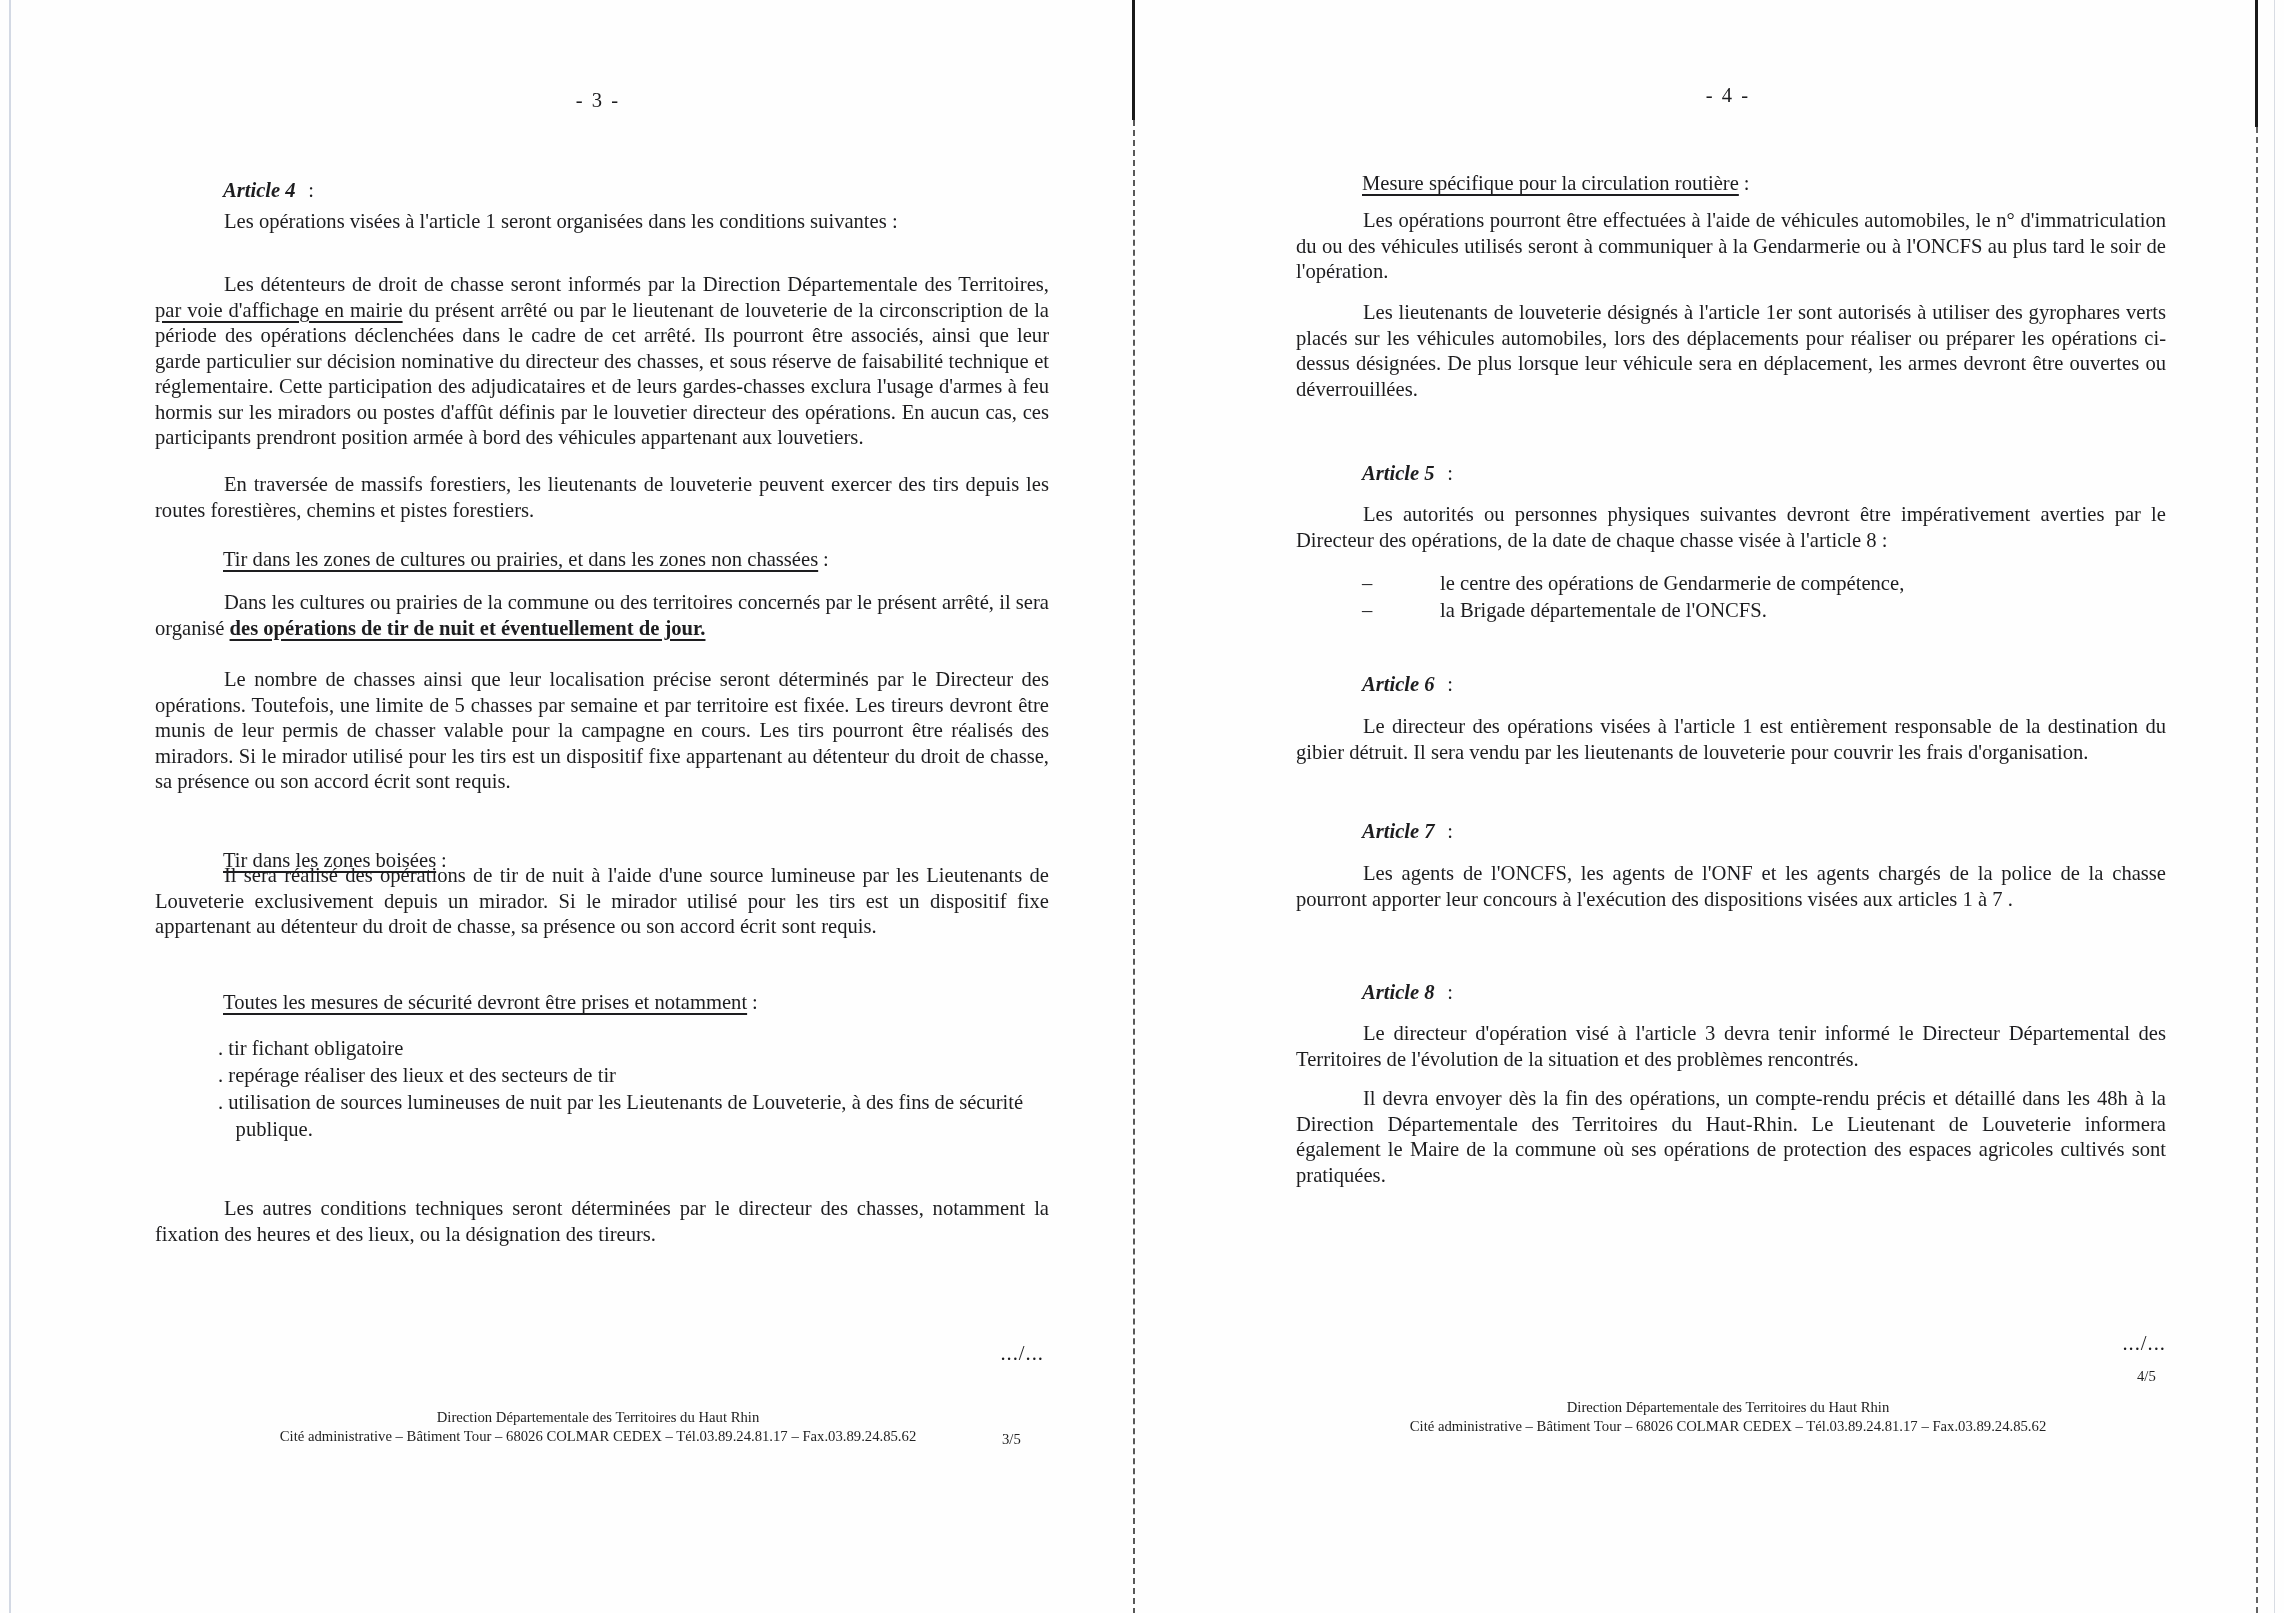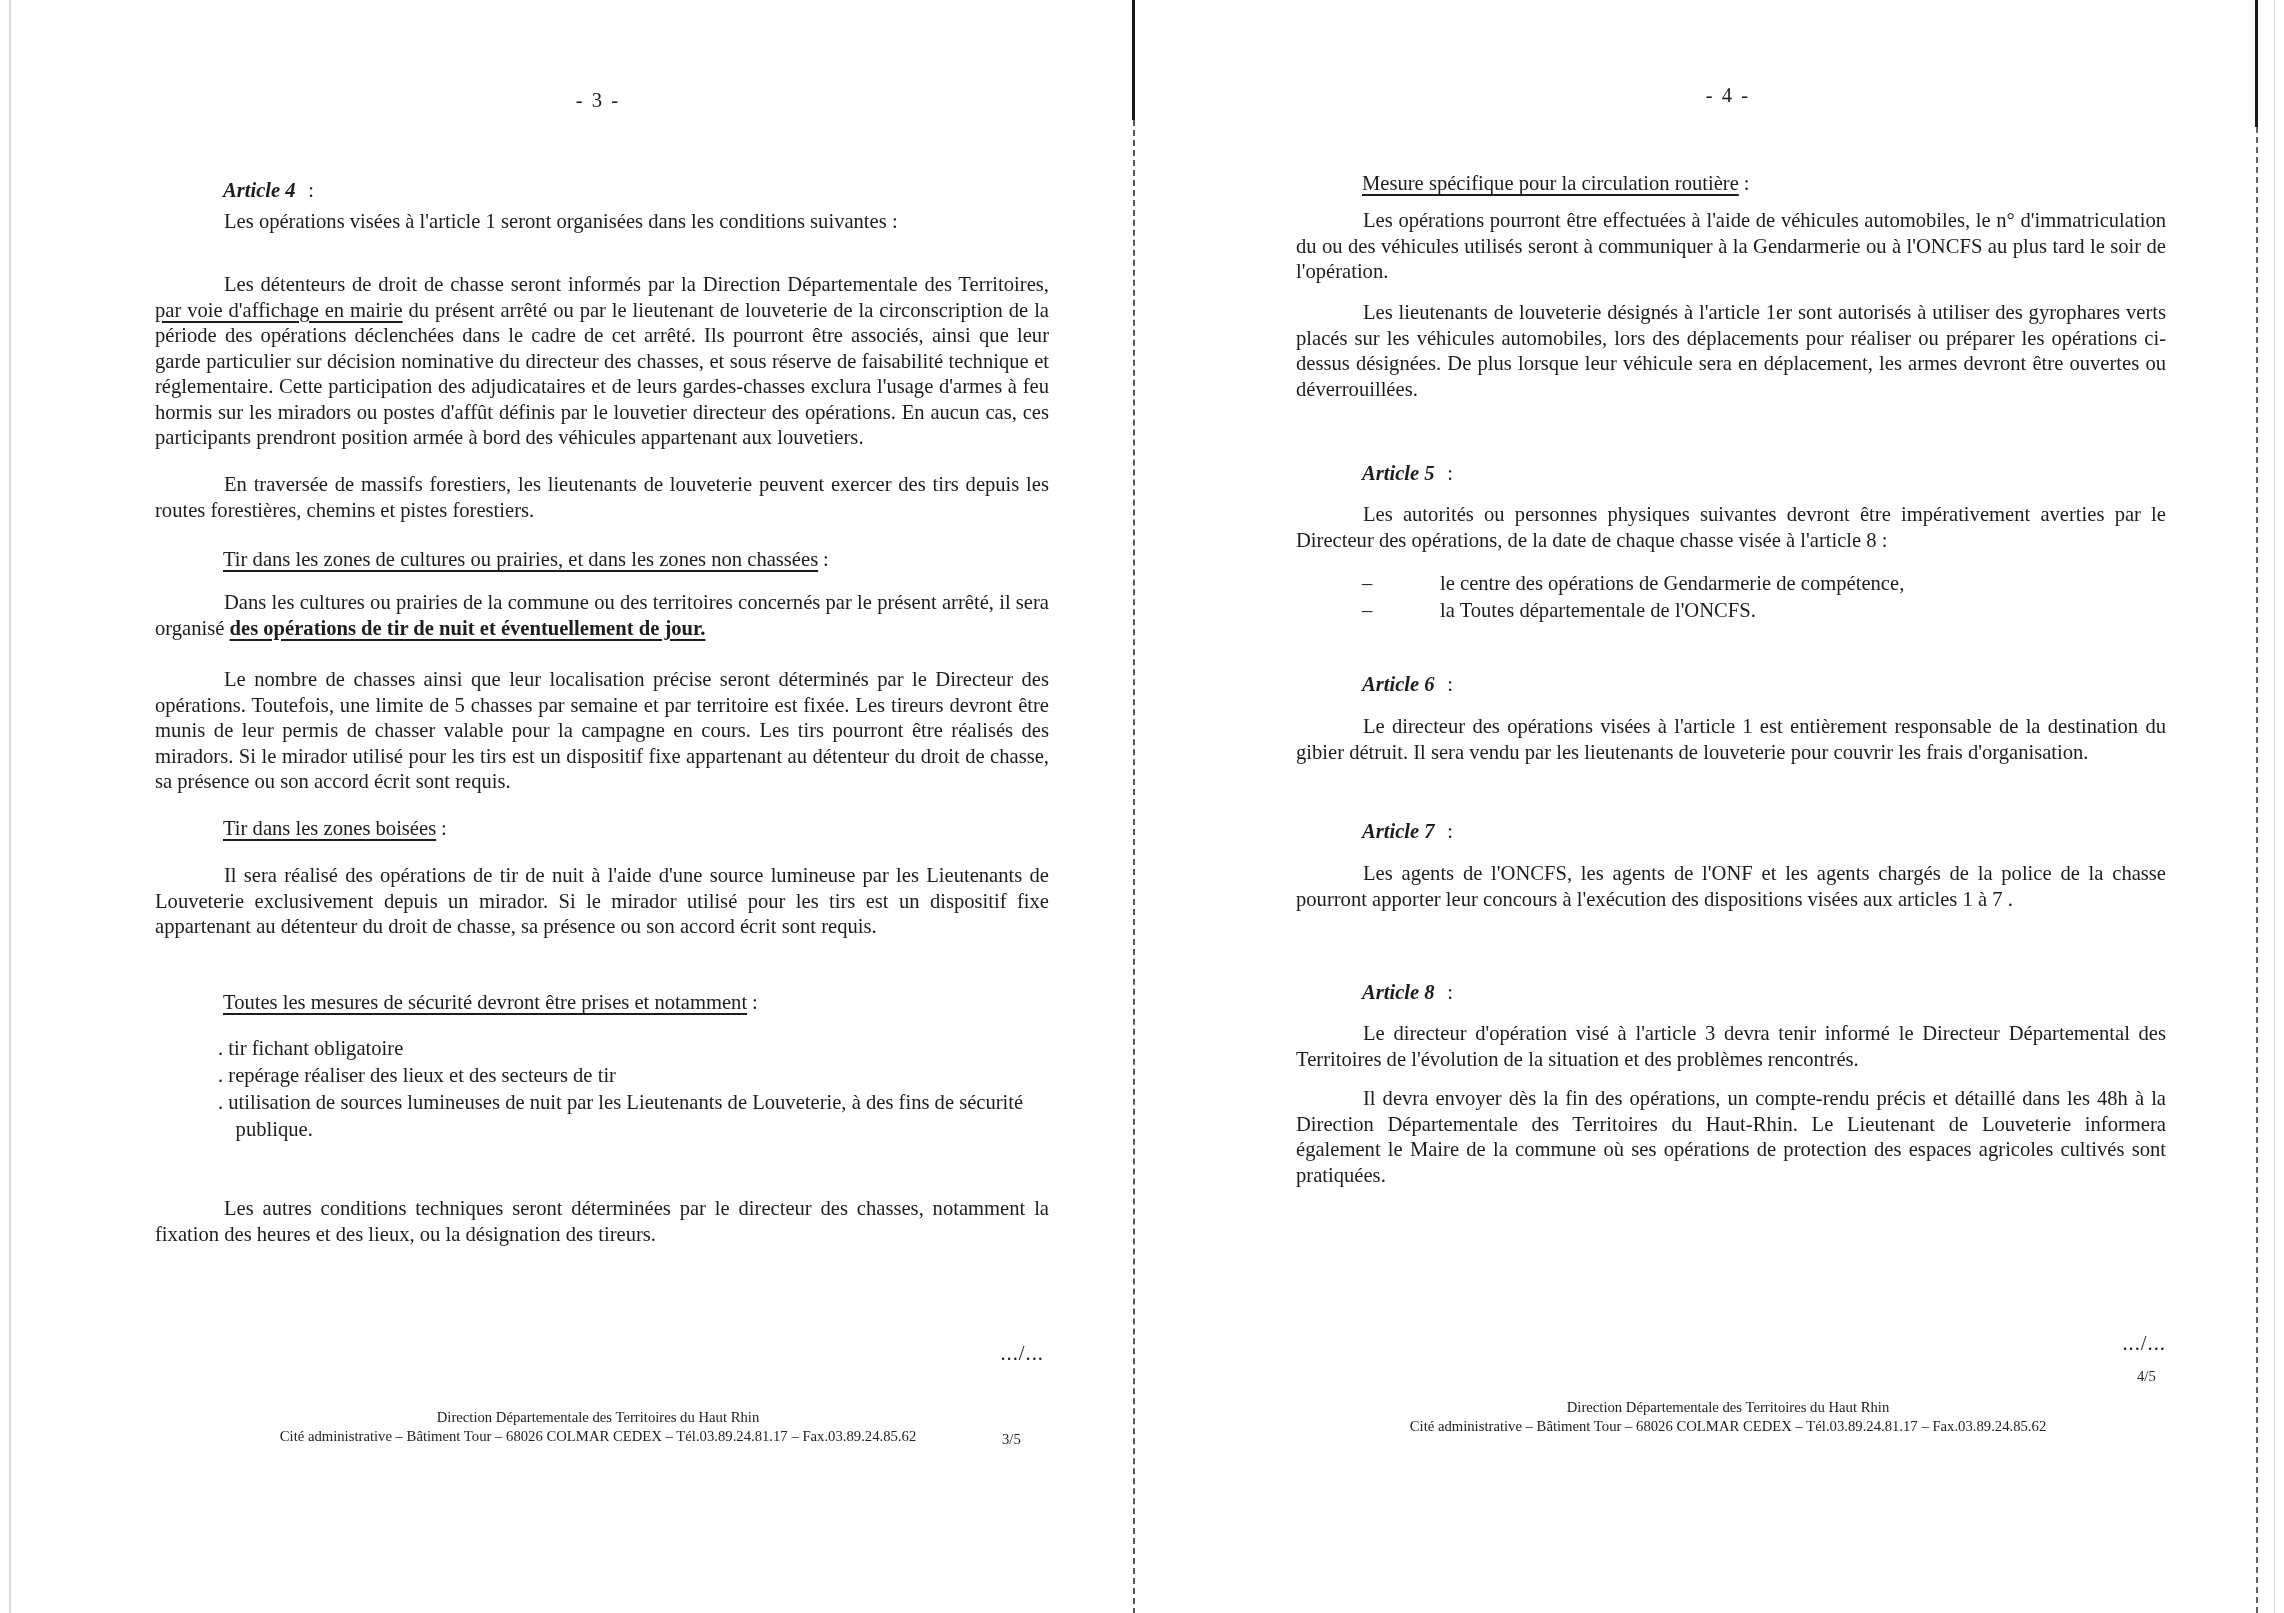--- a/index.html
+++ b/index.html
@@ -70,21 +70,21 @@
     <div class="blk shead" style="left:223px; top:547px;">
       <span class="u">Tir dans les zones de cultures ou prairies, et dans les zones non chassées</span><span class="colon">:</span>
     </div>
 
     <div class="blk par" style="left:155px; top:590px; width:894px;">
       <span>Dans les cultures ou prairies de la commune ou des territoires concernés par le présent arrêté, il sera organisé </span><span class="bu">des opérations de tir de nuit et éventuellement de jour.</span>
     </div>
 
     <div class="blk par" style="left:155px; top:667px; width:894px;">Le nombre de chasses ainsi que leur localisation précise seront déterminés par le Directeur des opérations. Toutefois, une limite de 5 chasses par semaine et par territoire est fixée. Les tireurs devront être munis de leur permis de chasser valable pour la campagne en cours. Les tirs pourront être réalisés des miradors. Si le mirador utilisé pour les tirs est un dispositif fixe appartenant au détenteur du droit de chasse, sa présence ou son accord écrit sont requis.</div>
 
-    <div class="blk shead" style="left:223px; top:816px;">
+    <div class="blk shead" style="left:223px; top:848px;">
       <span class="u">Tir dans les zones boisées</span><span class="colon">:</span>
     </div>
 
     <div class="blk par" style="left:155px; top:863px; width:894px;">Il sera réalisé des opérations de tir de nuit à l'aide d'une source lumineuse par les Lieutenants de Louveterie exclusivement depuis un mirador. Si le mirador utilisé pour les tirs est un dispositif fixe appartenant au détenteur du droit de chasse, sa présence ou son accord écrit sont requis.</div>
 
     <div class="blk shead" style="left:223px; top:990px;">
       <span class="u">Toutes les mesures de sécurité devront être prises et notamment</span><span class="colon">:</span>
     </div>
 
     <div class="blk dotlist" style="left:218px; top:1035px; width:843px;">
@@ -123,21 +123,21 @@
 
     <div class="blk par" style="left:1296px; top:502px; width:870px; text-indent:67px;">Les autorités ou personnes physiques suivantes devront être impérativement averties par le Directeur des opérations, de la date de chaque chasse visée à l'article 8 :</div>
 
     <div class="blk dashlist" style="left:1362px; top:570px; width:784px;">
       <div class="li">
         <span class="dash">–</span>
         <span>le centre des opérations de Gendarmerie de compétence,</span>
       </div>
       <div class="li">
         <span class="dash">–</span>
-        <span>la Toutes départementale de l'ONCFS.</span>
+        <span>la Brigade départementale de l'ONCFS.</span>
       </div>
     </div>
 
     <div class="blk art" style="left:1362px; top:672px;">
       <span class="art-label">Article 6</span><span class="art-colon">:</span>
     </div>
 
     <div class="blk par" style="left:1296px; top:714px; width:870px; text-indent:67px;">Le directeur des opérations visées à l'article 1 est entièrement responsable de la destination du gibier détruit. Il sera vendu par les lieutenants de louveterie pour couvrir les frais d'organisation.</div>
 
     <div class="blk art" style="left:1362px; top:819px;">

